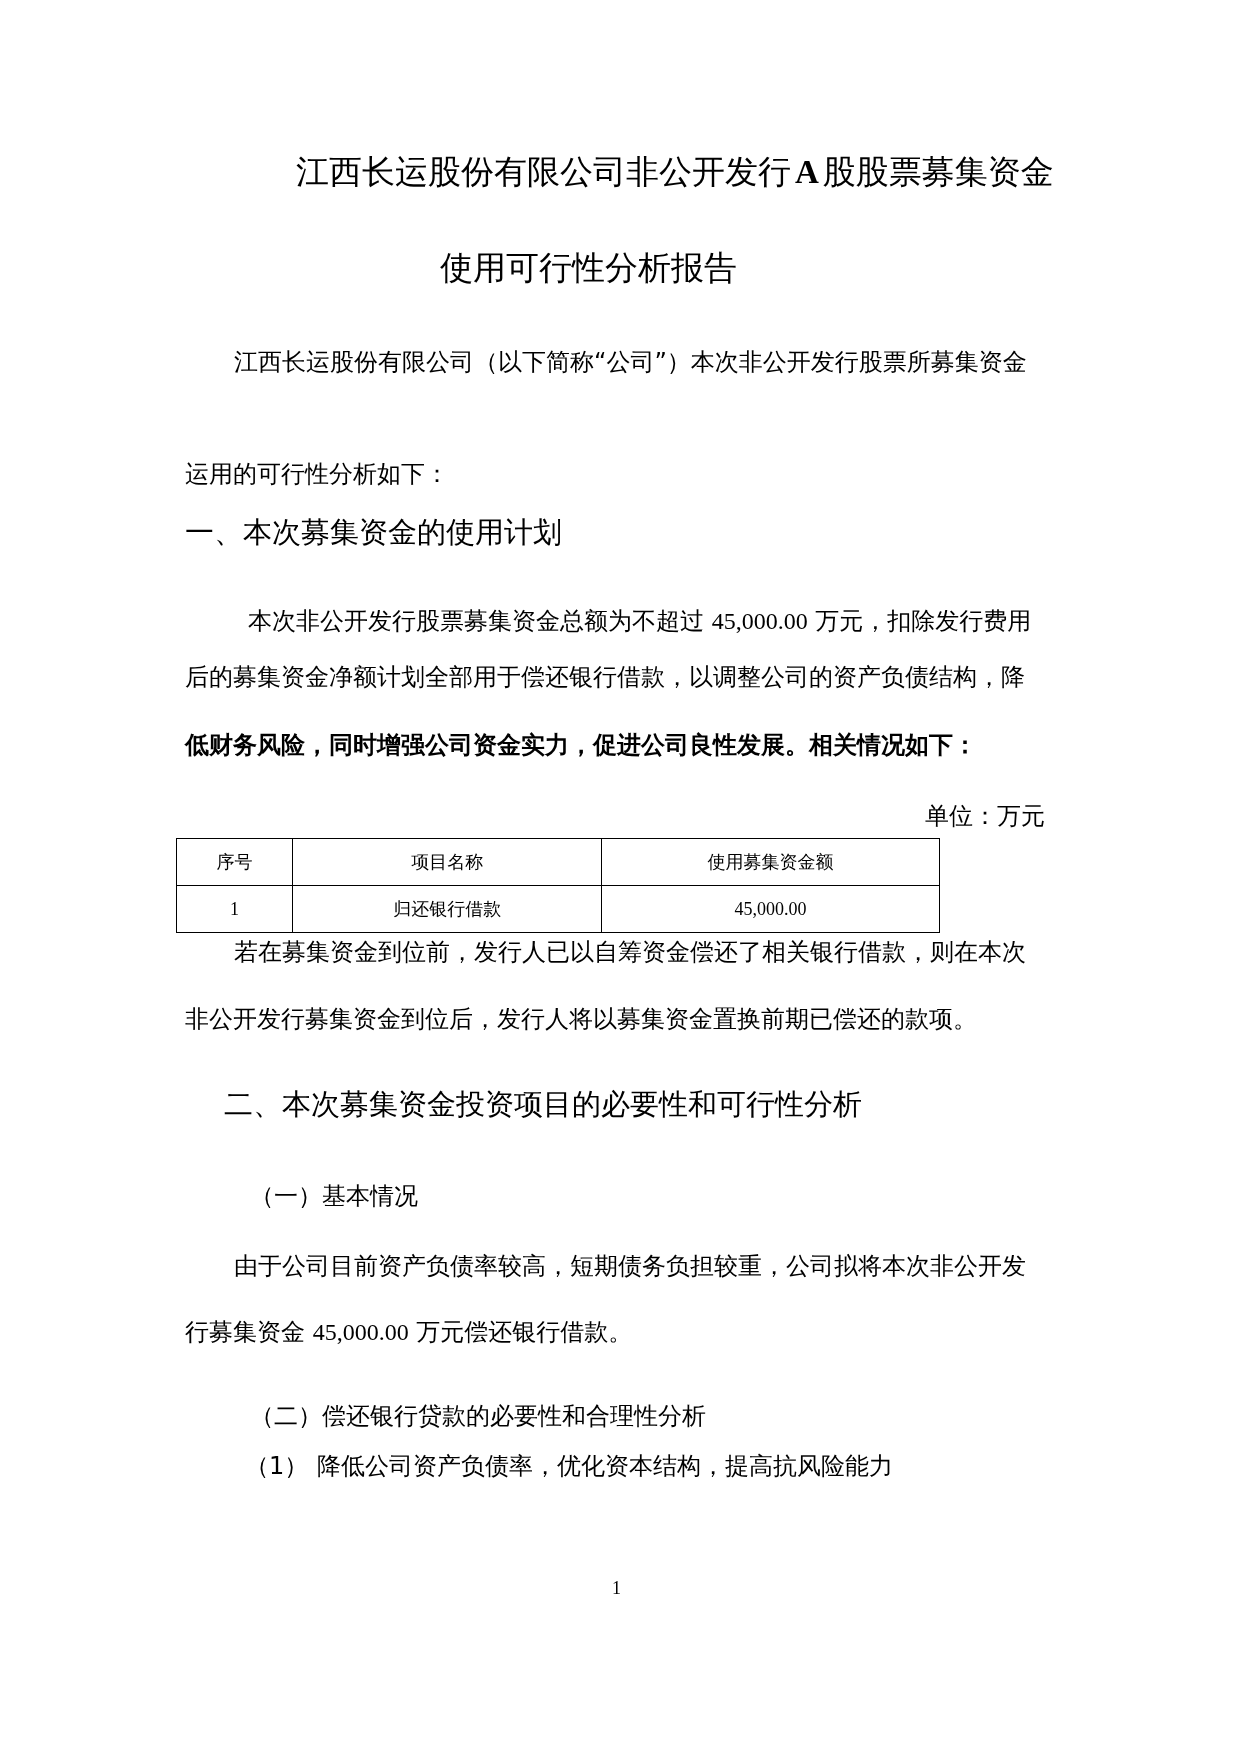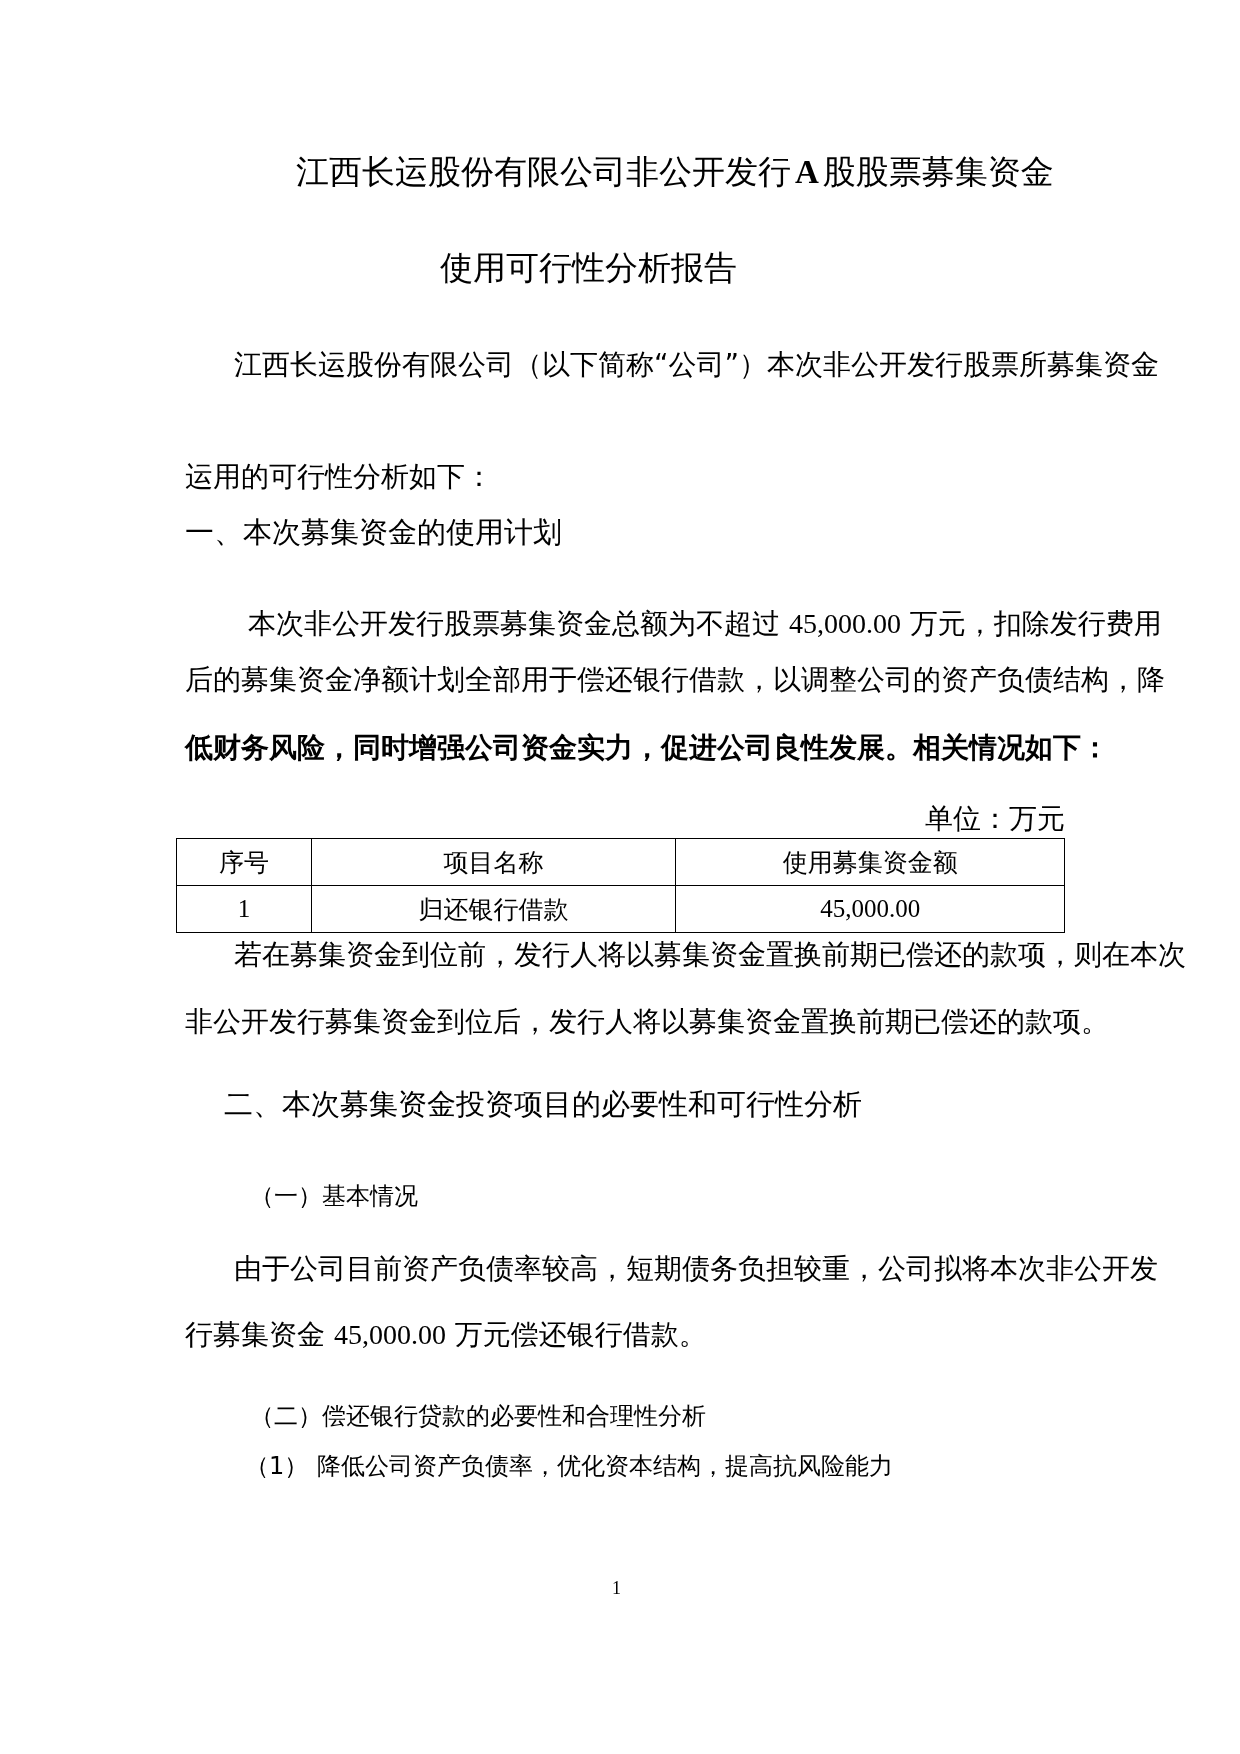--- a/index.html
+++ b/index.html
@@ -3,28 +3,28 @@
   <meta charset="utf-8">
   <style>
     html, body { margin: 0; padding: 0; background: #ffffff; }
     body {
       width: 1240px; height: 1754px; position: relative; overflow: hidden;
       font-family: "DejaVu Sans", "Liberation Sans", sans-serif;
       color: #000000;
     }
     .abs { position: absolute; white-space: nowrap; }
     .title { font-size: 33px; letter-spacing: 0px; }
-    .body-text { font-size: 28px; }
+    .body-text { font-size: 24px; }
     .heading { font-size: 29px; }
     .sub { font-size: 24px; }
     .num { font-family: "Liberation Serif", "DejaVu Serif", serif; }
     table.fund {
       position: absolute; left: 176px; top: 838px;
-      width: 889px; border-collapse: collapse;
-      font-size: 25px;
+      width: 764px; border-collapse: collapse;
+      font-size: 18px;
     }
     table.fund td {
       border: 1.5px solid #000;
       text-align: center; vertical-align: middle;
       height: 46px; padding: 0;
     }
     .page-num { font-family: "Liberation Serif", "DejaVu Serif", serif; font-size: 18px; }
   </style>
 </head>
 <body>
@@ -62,21 +62,21 @@
       <td>使用募集资金额</td>
     </tr>
     <tr>
       <td class="num">1</td>
       <td>归还银行借款</td>
       <td class="num">45,000.00</td>
     </tr>
   </tbody>
     </table>
 
-  <div class="abs body-text" style="left:234px; top:936px;">若在募集资金到位前，发行人将以募集资金置换前期已偿还的款项，则在本次</div>
+  <div class="abs body-text" style="left:234px; top:936px;">若在募集资金到位前，发行人已以自筹资金偿还了相关银行借款，则在本次</div>
   <div class="abs body-text" style="left:185px; top:1003px;">非公开发行募集资金到位后，发行人将以募集资金置换前期已偿还的款项。</div>
 
   <div class="abs heading" style="left:185px; top:1085px;margin-left:39px;">二、本次募集资金投资项目的必要性和可行性分析</div>
 
   <div class="abs sub" style="left:250px; top:1180px;">（一）基本情况</div>
 
   <div class="abs body-text" style="left:234px; top:1250px;">由于公司目前资产负债率较高，短期债务负担较重，公司拟将本次非公开发</div>
   <div class="abs body-text" style="left:185px; top:1316px;">
     <span>行募集资金 </span><span class="num">45,000.00</span><span> 万元偿还银行借款。</span>
   </div>

